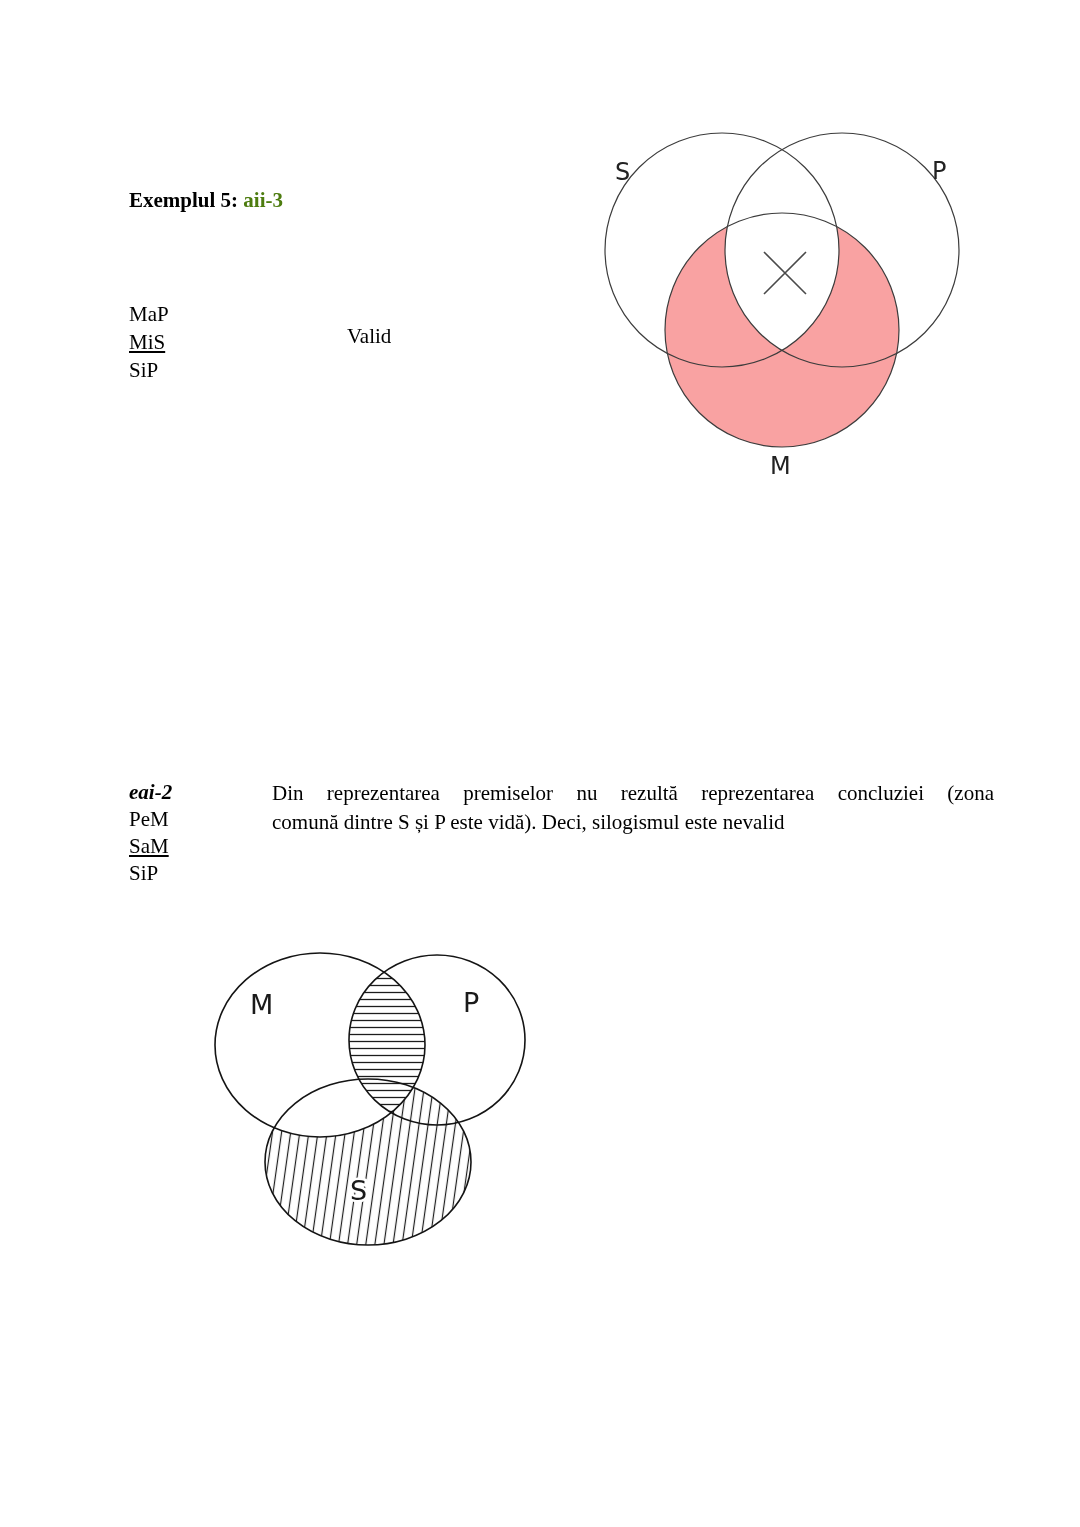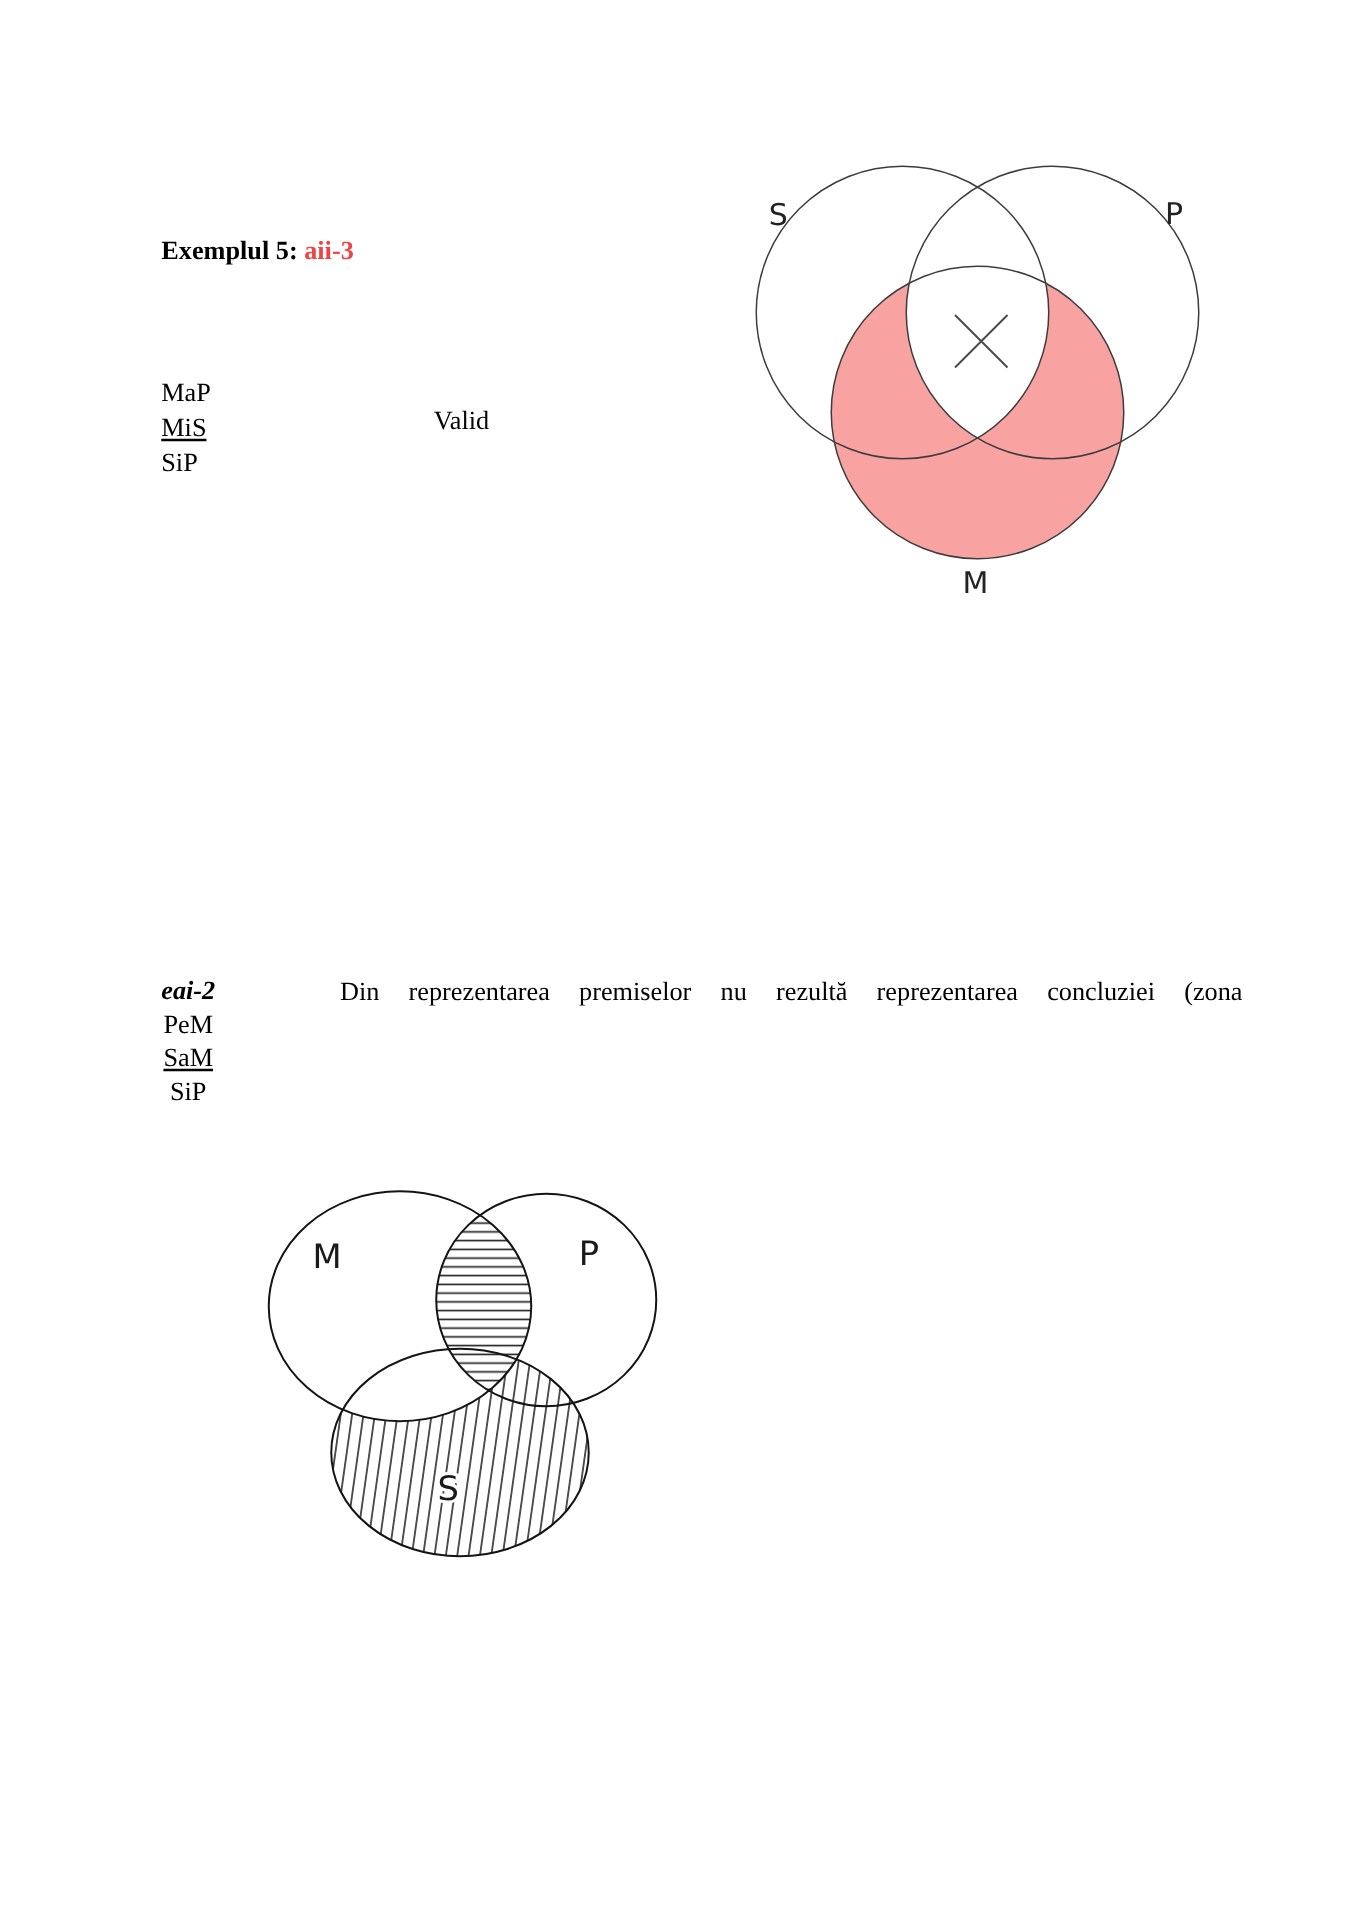--- a/index.html
+++ b/index.html
@@ -7,21 +7,21 @@
   .page {
     position:relative;
     width:1080px; height:1527px;
     background:#ffffff;
     font-family:"Liberation Serif", serif;
     color:#000;
     overflow:hidden;
   }
   .abs { position:absolute; }
   .h1 { font-size:21px; font-weight:bold; }
-  .red { color:#ef4444; }
+  .red { color:#4d7c0f; }
   .bold { font-weight:normal; }
   .bi { font-weight:bold; font-style:italic; }
   .ul { text-decoration:underline; }
   .mood-block { font-size:21px; line-height:28px; }
   .just { text-align:justify; text-align-last:justify; }
   .note-block { width:410px; font-size:21.5px; line-height:31px; }
   .para-block { width:722px; font-size:21px; line-height:29px; }
   svg text { font-family:"DejaVu Sans", sans-serif; }
 </style>
 </head>
@@ -51,29 +51,30 @@
     <circle cx="202" cy="212" r="117" fill="none" stroke="#3c3c3c" stroke-width="1.2"></circle>
 
     <path d="M 184 134 L 226 176 M 226 134 L 184 176" stroke="#4a4a4a" stroke-width="1.6" fill="none"></path>
 
     <text x="35" y="62" font-size="24" fill="#222">S</text>
     <text x="352" y="61" font-size="24" fill="#222">P</text>
     <text x="190" y="356" font-size="24" fill="#222">M</text>
   </svg>
 
 
-  <div class="abs" style="left:129px; top:779px; font-size:21px; line-height:27px;text-align:center;">
+  <div class="abs" style="left:129px; top:779px; font-size:21px; line-height:27px;">
     <div class="bi">eai-2</div>
     <div>PeM</div>
     <div class="ul">SaM</div>
     <div>SiP</div>
   </div>
 
   <div class="abs para-block" style="left:272px; top:779px;">
     <div class="just">Din reprezentarea premiselor nu rezultă reprezentarea concluziei (zona</div>
+    <div><span>comună dintre S și P este vidă). Deci, silogismul este </span><span class="bold">nevalid</span></div>
   </div>
 
   <svg class="abs" style="left:195px; top:940px;" width="350" height="330" viewBox="0 0 350 330">
     <defs>
       <pattern id="hatchH" width="10" height="7" patternUnits="userSpaceOnUse">
         <line x1="0" y1="3.5" x2="10" y2="3.5" stroke="#1c1c1c" stroke-width="1.3"></line>
       </pattern>
       <pattern id="hatchV" width="9" height="12" patternUnits="userSpaceOnUse" patternTransform="rotate(8)">
         <line x1="4.5" y1="0" x2="4.5" y2="12" stroke="#1c1c1c" stroke-width="1.2"></line>
       </pattern>

